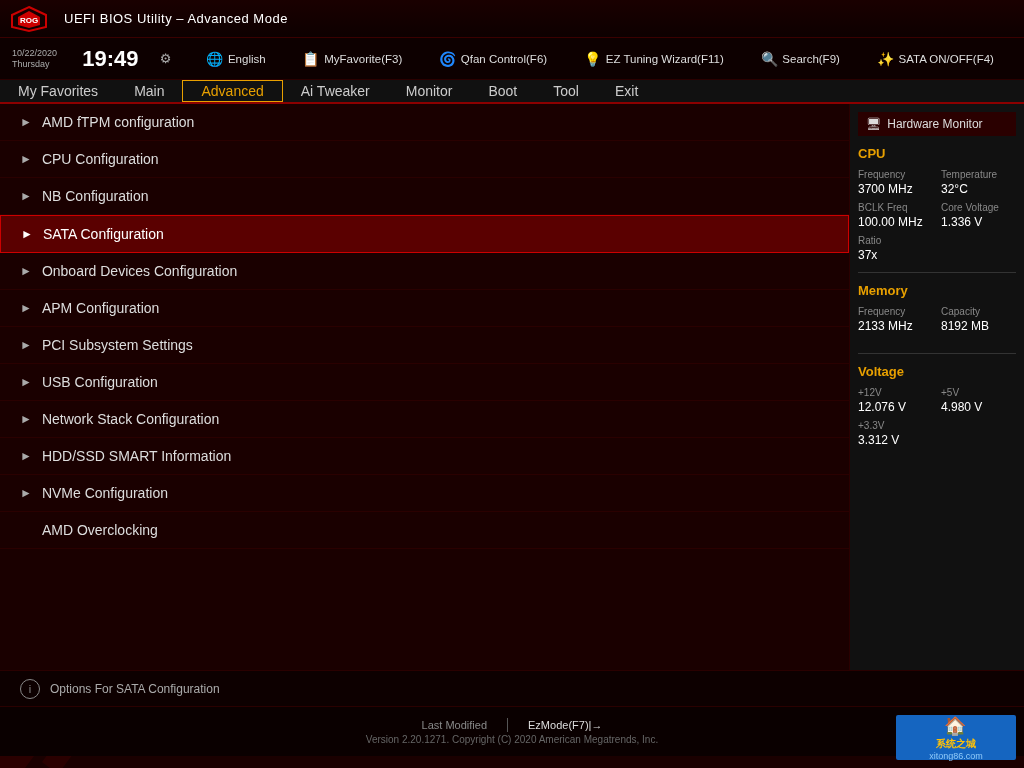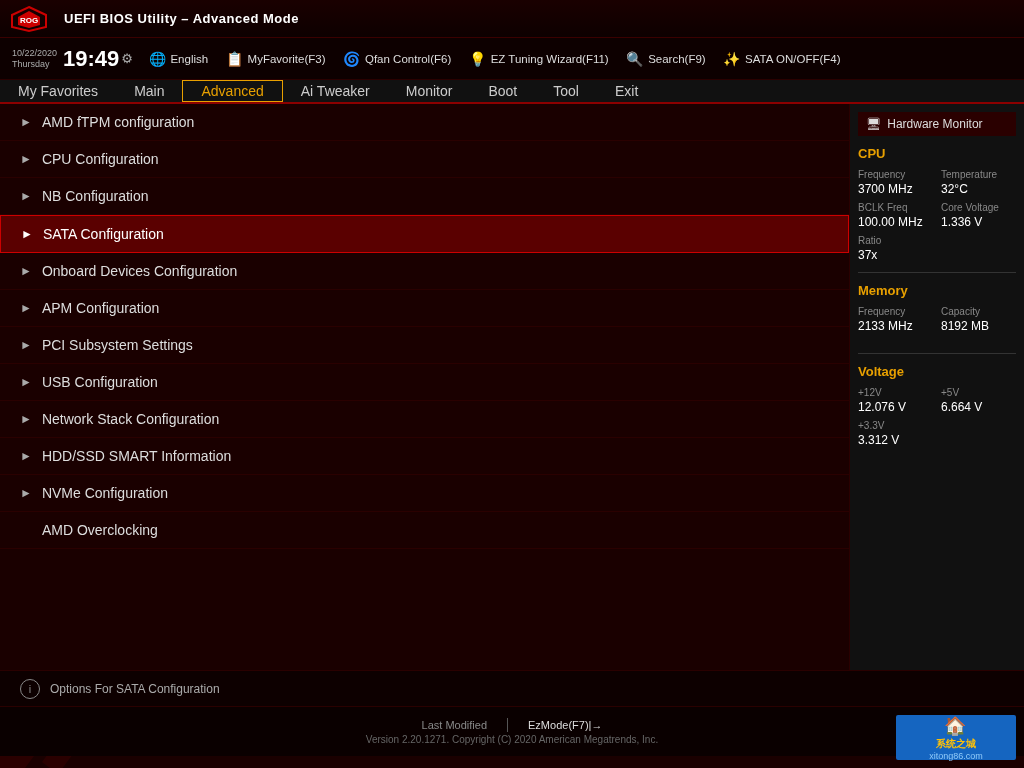--- a/index.html
+++ b/index.html
@@ -27,33 +27,34 @@
     #logo-area {
       display: flex;
       align-items: center;
       gap: 8px;
       margin-right: 10px;
     }
 
     #title-text {
       font-size: 13px;
       color: #ffffff;
-      font-weight: 700;
+      font-weight: 400;
       letter-spacing: 0.5px;
     }
 
     
     #topbar {
       background: #0d0000;
       height: 42px;
       display: flex;
       align-items: center;
       padding: 0 12px;
       gap: 0;
       border-bottom: 1px solid #2a0000;
+      justify-content: space-between;
     }
 
     #datetime {
       display: flex;
       flex-direction: column;
       margin-right: 6px;
     }
 
     #date-display {
       font-size: 10px;
@@ -485,21 +486,21 @@
       <hr class="hw-divider" style="margin-top: 20px;">
 
       <div class="hw-section-title">Voltage</div>
       <div class="hw-row">
         <div class="hw-col">
           <div class="hw-label">+12V</div>
           <div class="hw-value">12.076 V</div>
         </div>
         <div class="hw-col">
           <div class="hw-label">+5V</div>
-          <div class="hw-value">6.664 V</div>
+          <div class="hw-value">4.980 V</div>
         </div>
       </div>
       <div class="hw-single">
         <div class="hw-label">+3.3V</div>
         <div class="hw-value">3.312 V</div>
       </div>
     </div>
   </div>
 
   <div id="status-bar">

